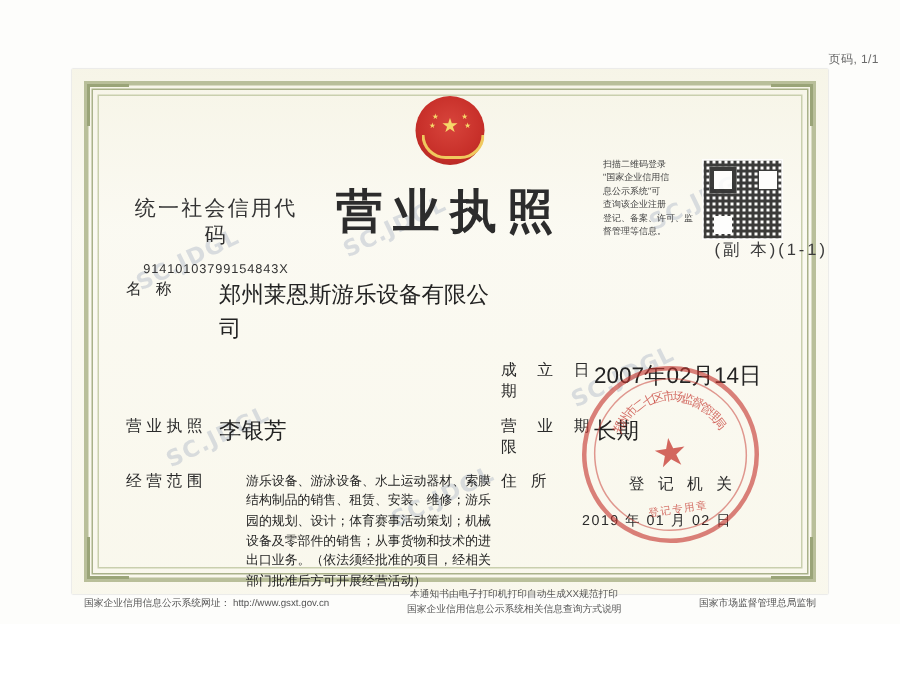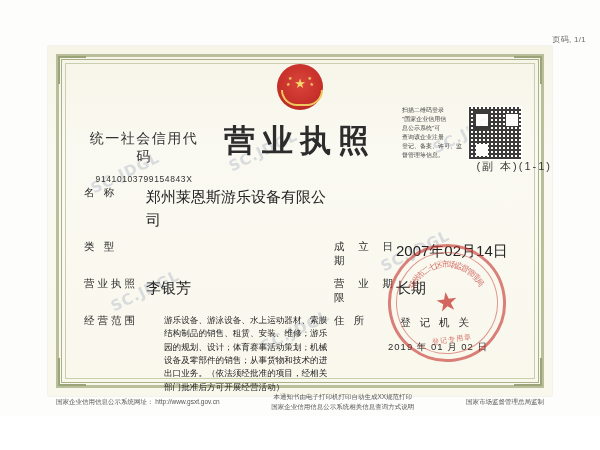--- a/index.html
+++ b/index.html
@@ -130,21 +130,21 @@
     font-family:"DejaVu Sans","Liberation Sans",sans-serif;
   }
   .fvalue{
     font-size:15px;color:#232323;line-height:1.5;flex:1;
   }
   .fvalue.small{font-size:8.6px;line-height:1.55;}
   .scope{width:190px;}
 
   
   .reg-auth{
-    position:absolute;right:80px;bottom:66px;
+    position:absolute;right:61px;bottom:66px;
     font-size:10.5px;letter-spacing:3px;color:#2b2b2b;
   }
   .date{
     position:absolute;right:64px;bottom:42px;
     font-size:9.5px;color:#2b2b2b;letter-spacing:1px;
   }
   .seal{
     position:absolute;right:46px;bottom:34px;
     width:112px;height:112px;border-radius:50%;
     border:3px solid rgba(197,54,46,.62);
@@ -250,21 +250,20 @@
 
       <div class="row">
         <div class="col-left">
           <div class="flabel">名 称</div>
           <div class="fvalue">郑州莱恩斯游乐设备有限公司</div>
         </div>
       </div>
 
       <div class="row">
         <div class="col-left">
-          <div class="flabel">类 型</div>
         </div>
         <div class="col-right">
           <div class="flabel">成 立 日 期</div>
           <div class="fvalue">2007年02月14日</div>
         </div>
       </div>
 
       <div class="row">
         <div class="col-left">
           <div class="flabel">营业执照</div>

